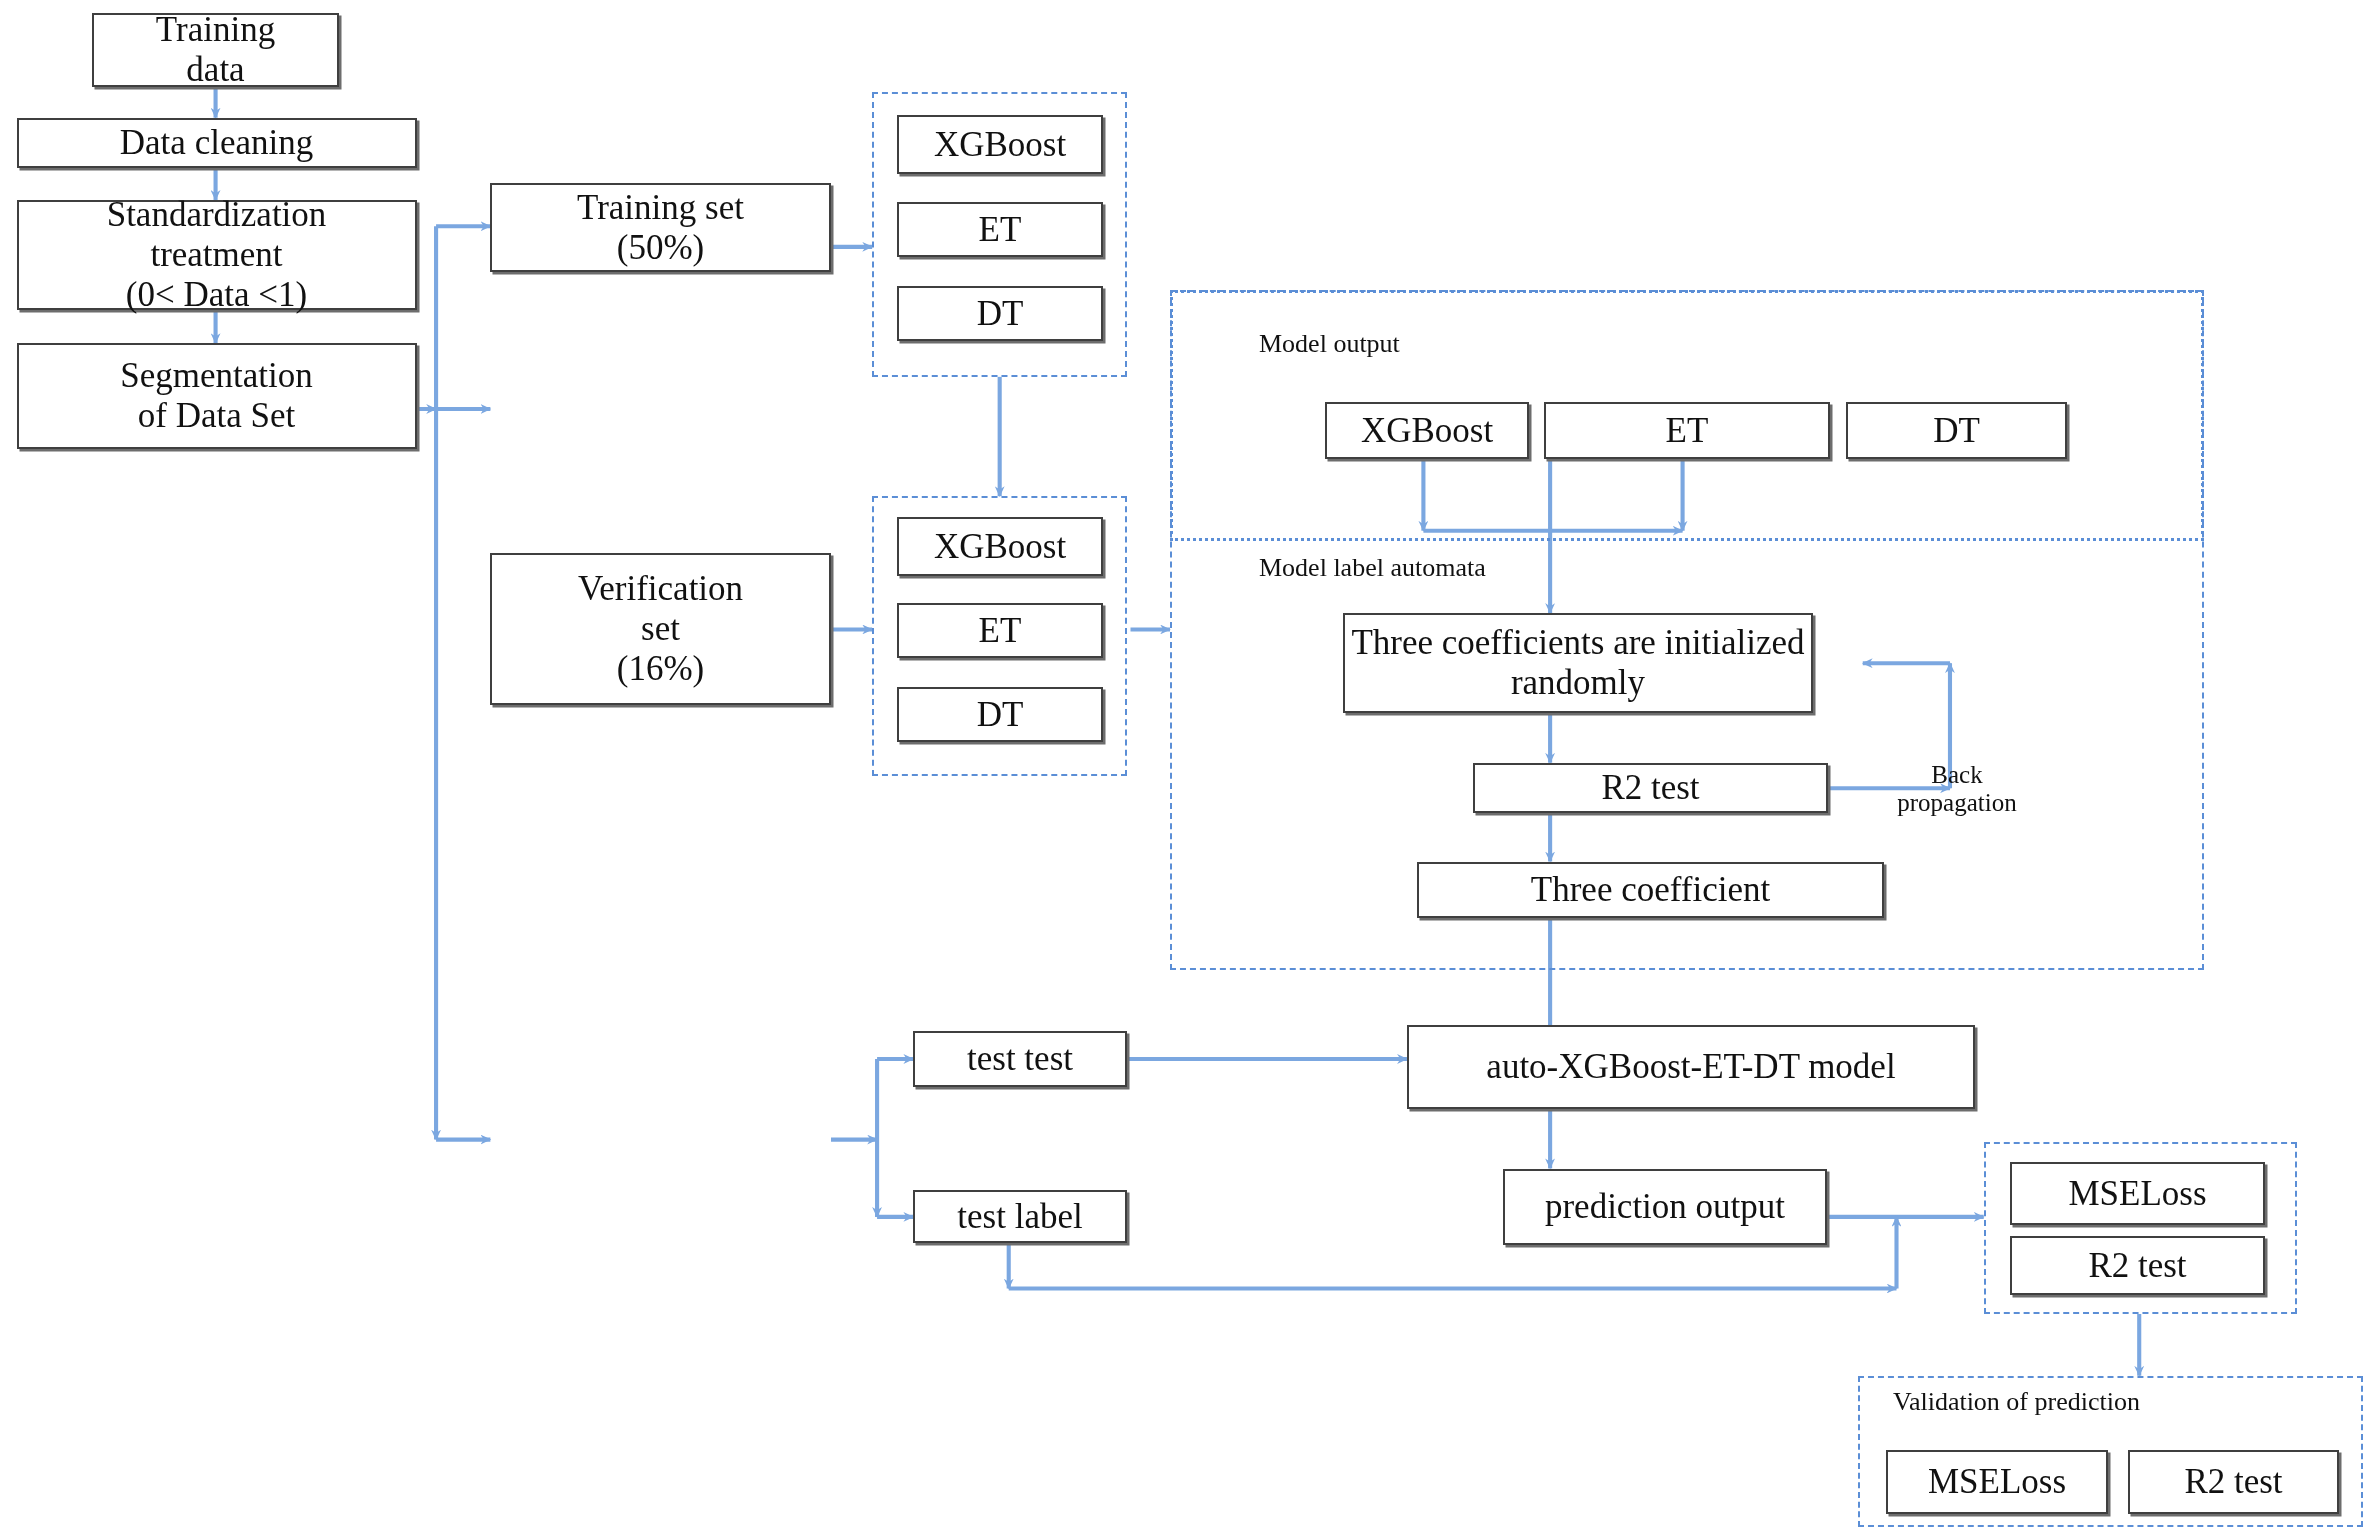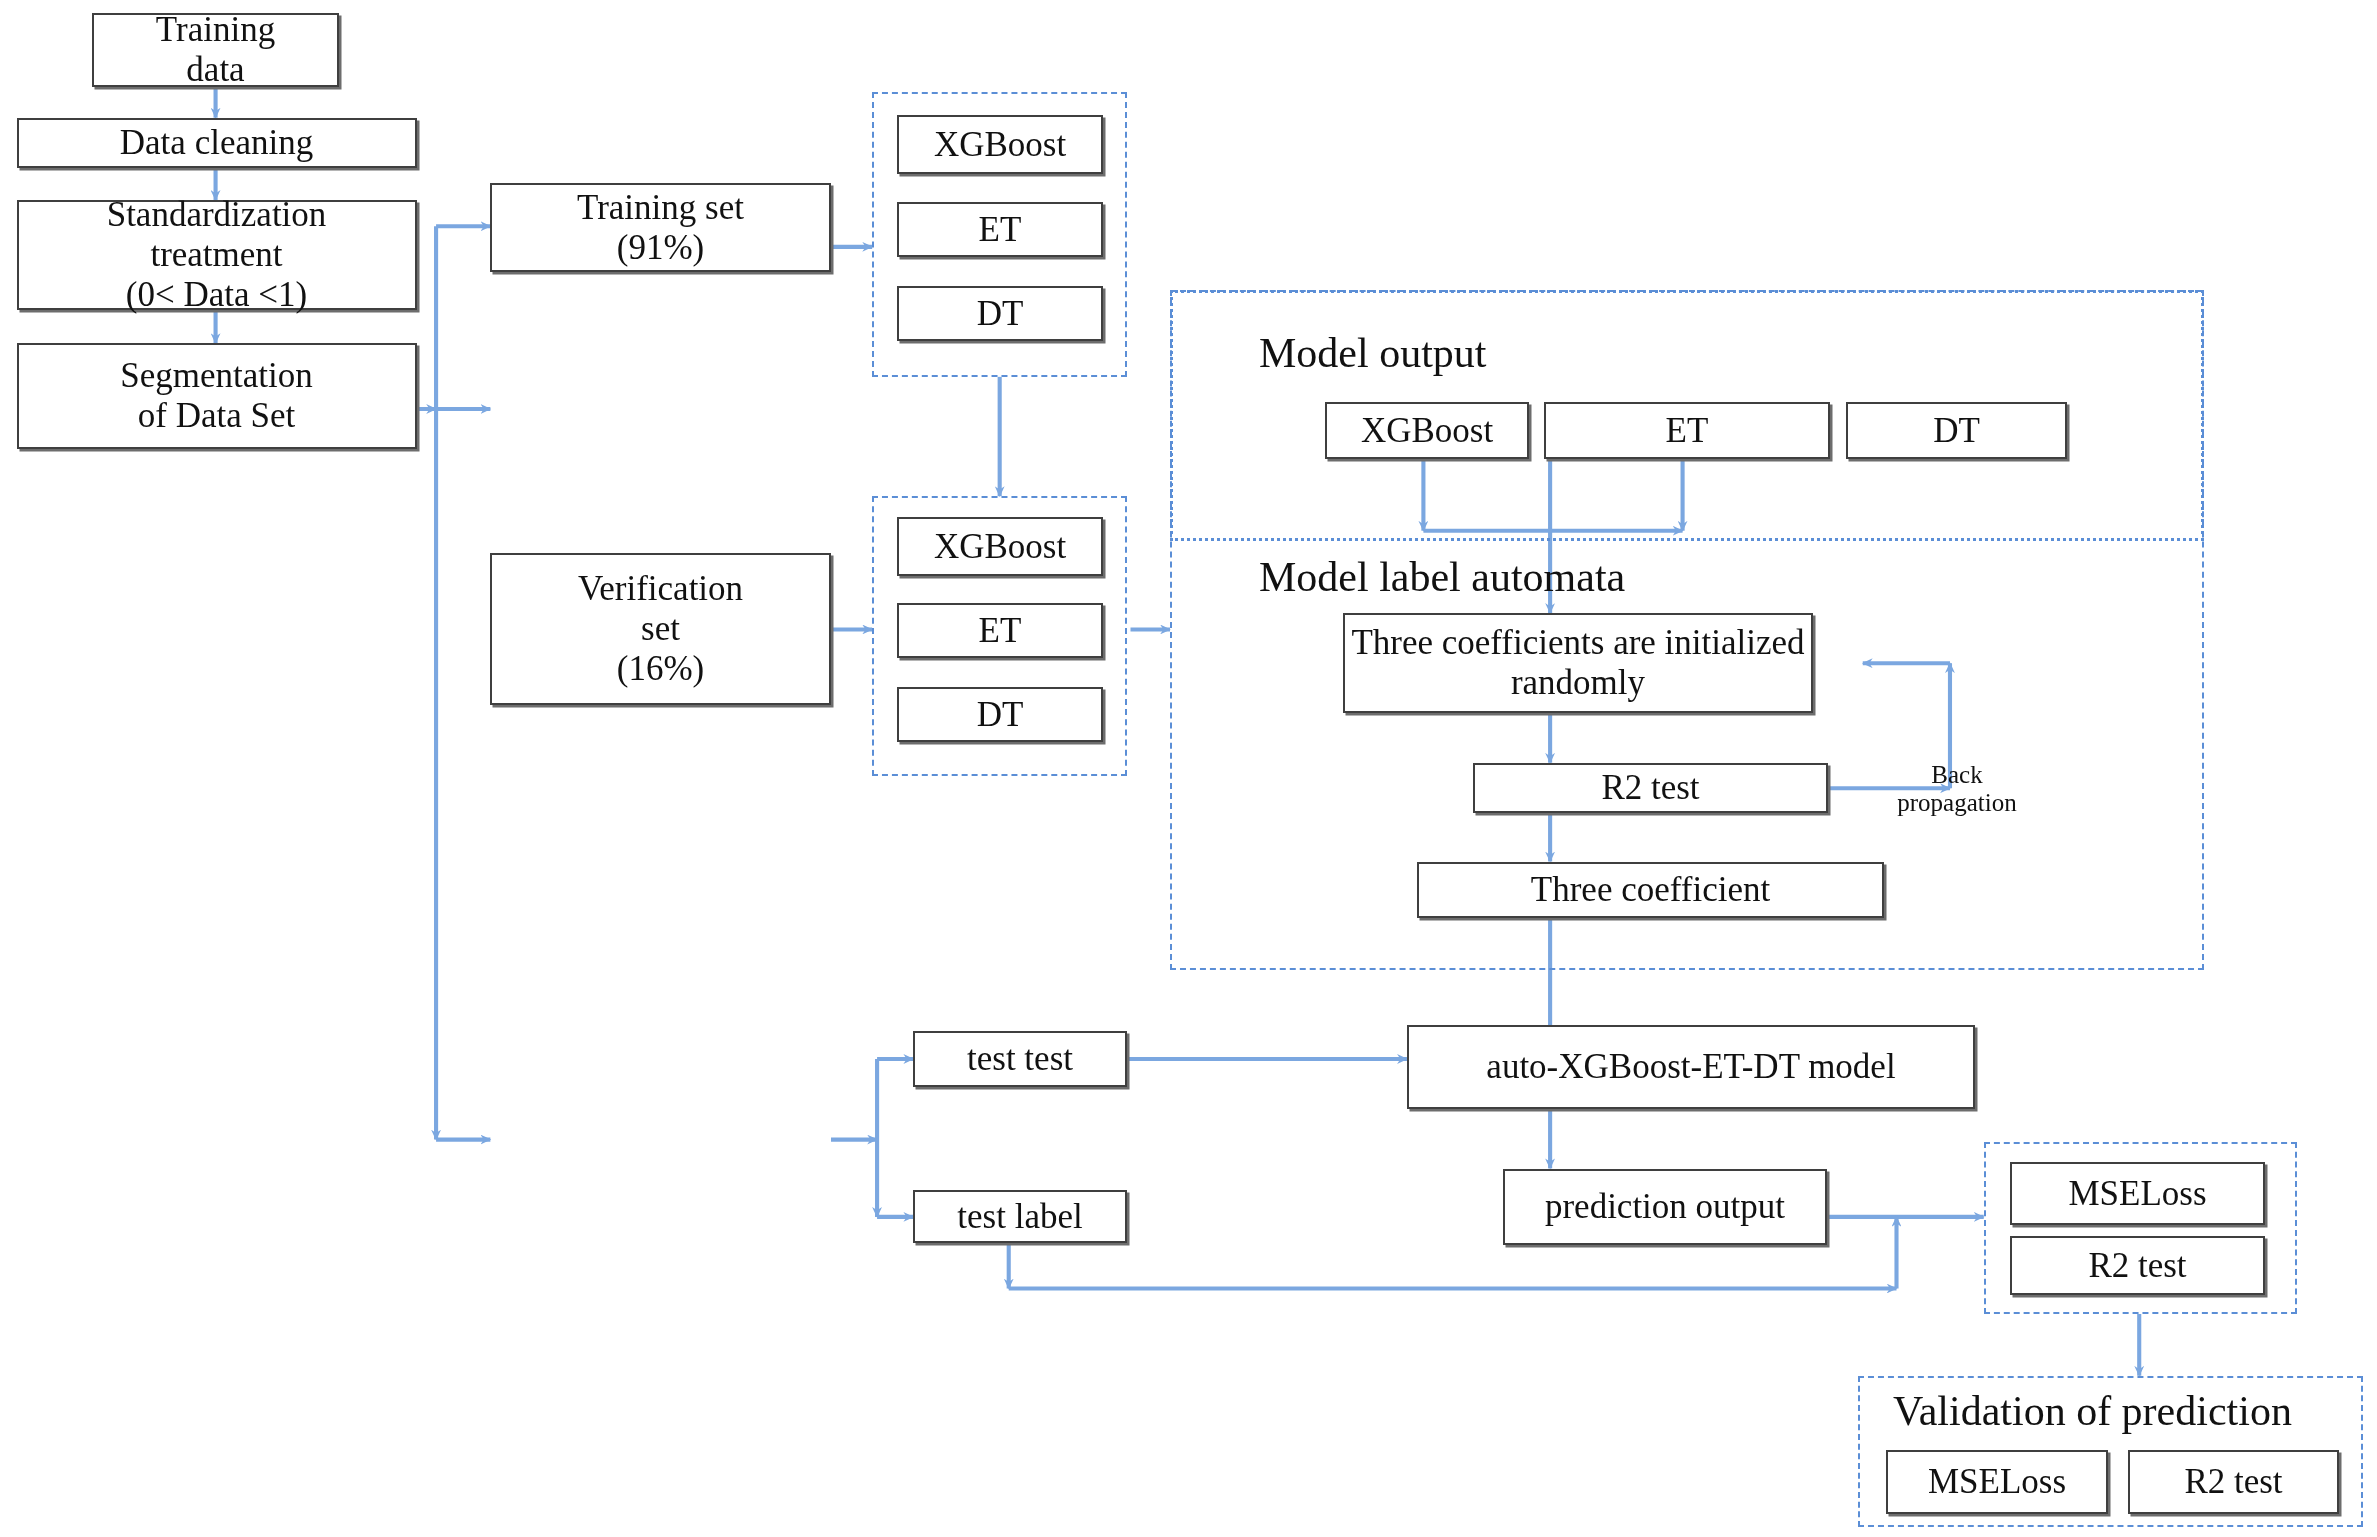--- a/index.html
+++ b/index.html
@@ -32,21 +32,21 @@
     box-sizing:border-box;
     border:2.5px dashed #5b8ed6;
     background:transparent;
     z-index:2;
   }
   .dashgroup.dotted{border-style:dotted;border-width:3.3px;}
 
   .freelabel{
     position:absolute;
     color:#111111;
-    font-size:42px;
+    font-size:26px;
     white-space:nowrap;
     z-index:4;
   }
   .freelabel.small{font-size:25px;line-height:1.12;text-align:center;white-space:normal;}
 </style>
 </head>
 <body>
 
 <div id="root">
 
@@ -130,21 +130,21 @@
 (0&lt; Data &lt;1)</span>
   </div>
 
   <div class="node" style="left:16.5px;top:343px;width:400px;height:106px;">
     <span style="white-space:pre-line">Segmentation
 of Data Set</span>
   </div>
 
   <div class="node" style="left:490px;top:183px;width:341px;height:89px;">
     <span style="white-space:pre-line">Training set
-(91%)</span>
+(50%)</span>
   </div>
 
   <div class="node" style="left:490px;top:553px;width:341px;height:152px;">
     <span style="white-space:pre-line">Verification
 set
 (16%)</span>
   </div>
 
 
   <div class="dashgroup" style="left:872px;top:92px;width:255px;height:285px;"></div>

